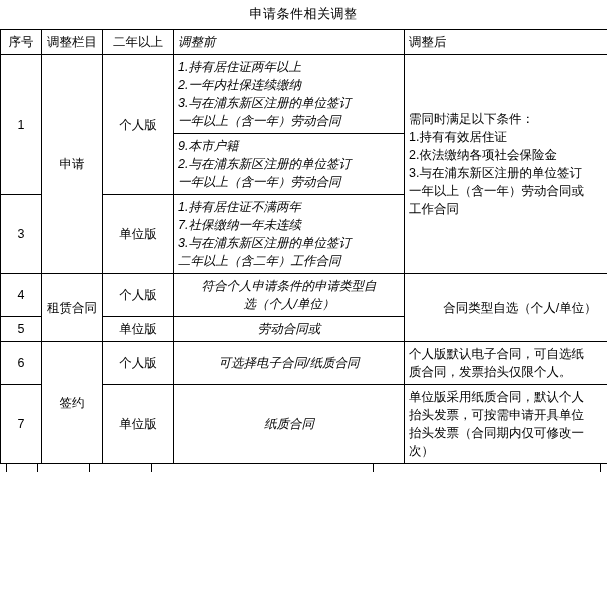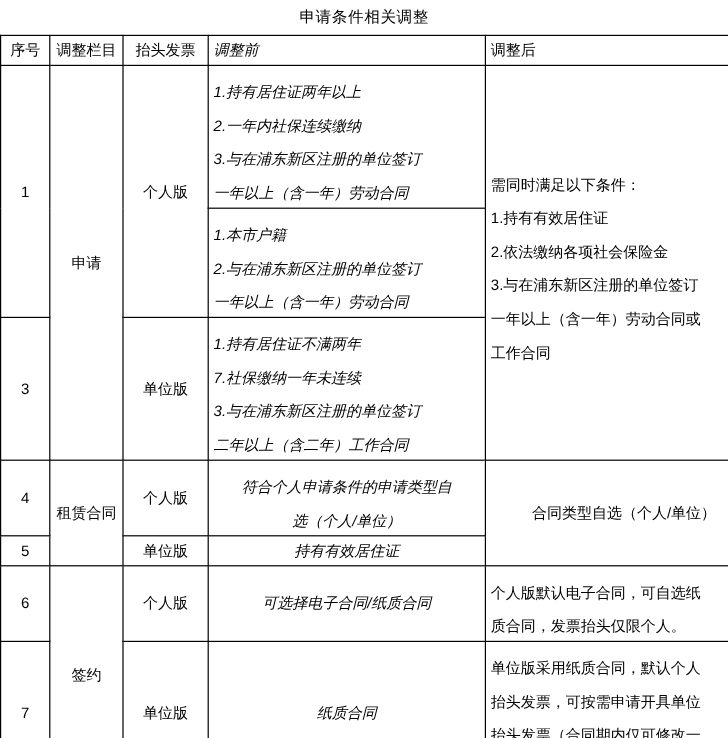--- a/index.html
+++ b/index.html
@@ -45,21 +45,21 @@
   .c-item  { width: 52px;  text-align: center; }
   .c-type  { width: 62px;  text-align: center; }
   .c-before{ width: 222px; font-style: italic; }
   .c-after { width: 222px; }
   .hdr td {
     font-size: 12.5px;
     padding: 6px 2px;
   }
   .cell-center { text-align: center; }
   .cell-left   { text-align: left; }
-  .lines span { display: block; margin-top: 10px; }
+  .lines span { display: block; }
   .bottom-stub {
     width: 595px;
     margin: 0 auto;
     height: 8px;
     position: relative;
   }
   .bottom-stub .seg {
     position: absolute;
     left: 0;
     top: 0;
@@ -73,21 +73,21 @@
 
 <div id="page">
 
   <div class="doc-title">申请条件相关调整</div>
 
   <table class="main">
     <tbody>
       <tr class="hdr">
         <td class="c-seq">序号</td>
         <td class="c-item">调整栏目</td>
-        <td class="c-type">抬头发票</td>
+        <td class="c-type">二年以上</td>
         <td class="c-before">调整前</td>
         <td class="c-after">调整后</td>
       </tr>
 
       <tr>
         <td class="c-seq cell-center" rowspan="2">1</td>
         <td class="c-item cell-center" rowspan="3">申请</td>
         <td class="c-type cell-center" rowspan="2">个人版</td>
         <td class="c-before cell-left lines">
           <span>1.持有居住证两年以上</span>
@@ -100,21 +100,21 @@
           <span>1.持有有效居住证</span>
           <span>2.依法缴纳各项社会保险金</span>
           <span>3.与在浦东新区注册的单位签订</span>
           <span>一年以上（含一年）劳动合同或</span>
           <span>工作合同</span>
         </td>
       </tr>
 
       <tr>
         <td class="c-before cell-left lines">
-          <span>1.本市户籍</span>
+          <span>9.本市户籍</span>
           <span>2.与在浦东新区注册的单位签订</span>
           <span>一年以上（含一年）劳动合同</span>
         </td>
       </tr>
 
       <tr>
         <td class="c-seq cell-center">3</td>
         <td class="c-type cell-center">单位版</td>
         <td class="c-before cell-left lines">
           <span>1.持有居住证不满两年</span>
@@ -133,21 +133,21 @@
         <td class="c-before cell-center lines">
           <span>符合个人申请条件的申请类型自</span>
           <span>选（个人/单位）</span>
         </td>
         <td class="c-after cell-center" rowspan="2">合同类型自选（个人/单位）</td>
       </tr>
 
       <tr>
         <td class="c-seq cell-center">5</td>
         <td class="c-type cell-center">单位版</td>
-        <td class="c-before cell-center">持有有效居住证</td>
+        <td class="c-before cell-center">劳动合同或</td>
       </tr>
 
       <tr>
         <td class="c-seq cell-center">6</td>
         <td class="c-item cell-center" rowspan="2">签约</td>
         <td class="c-type cell-center">个人版</td>
         <td class="c-before cell-center">可选择电子合同/纸质合同</td>
         <td class="c-after cell-left lines">
           <span>个人版默认电子合同，可自选纸</span>
           <span>质合同，发票抬头仅限个人。</span>

